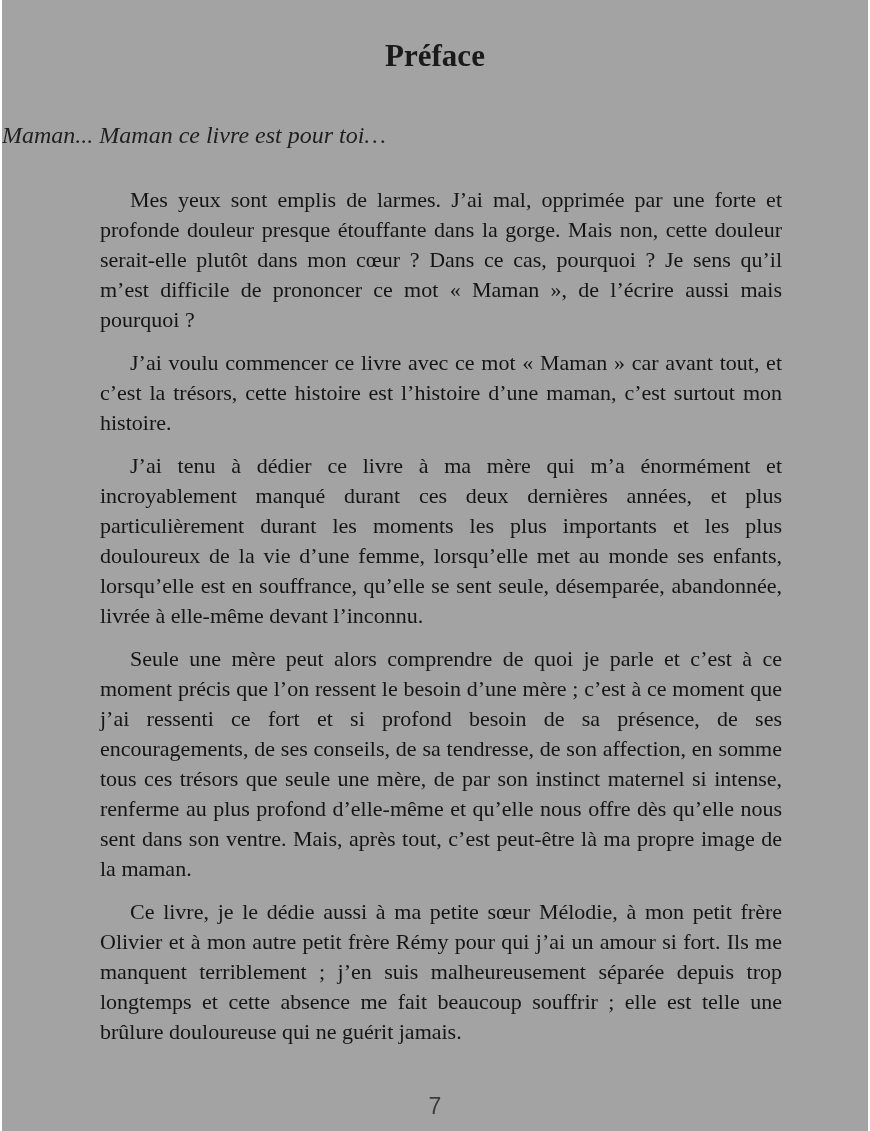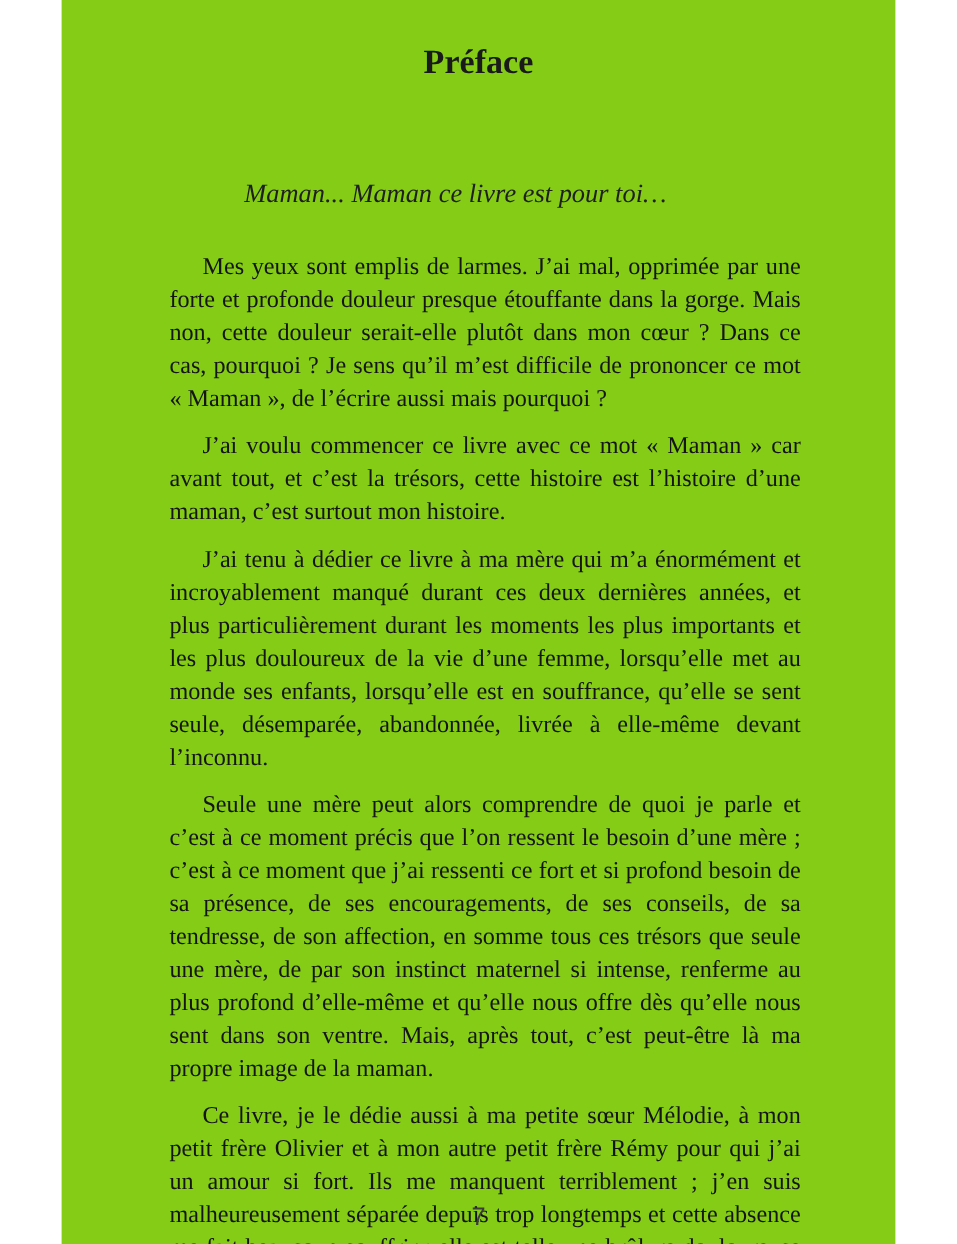--- a/index.html
+++ b/index.html
@@ -2,44 +2,43 @@
 <html lang="fr"><head>
 <meta charset="utf-8">
 <style>
   html, body {
     margin: 0;
     padding: 0;
     background: #ffffff;
   }
   .page {
     position: relative;
-    width: 758px;
+    width: 866px;
     height: 1131px;
     margin: 0 auto;
-    background: #84cc16;
+    background: #a3a3a3;
     color: #161616;
     font-family: "Liberation Serif", serif;
     overflow: hidden;
   }
   .title {
     margin: 0;
     padding-top: 38px;
     text-align: center;
     font-size: 31px;
     font-weight: 700;
     color: #1a1a1a;
   }
   .dedication {
-    margin-top: 90px;
+    margin-top: 48px;
     padding-right: 86px;
-    text-align: center;
+    text-align: left;
     font-style: italic;
     font-size: 24px;
     color: #1f1f1f;
-    padding-left: 44px;
   }
   .content {
     margin-top: 36px;
     padding: 0 86px 0 98px;
     font-size: 22px;
     line-height: 30px;
     text-align: justify;
     color: #151515;
   }
   .content p {

